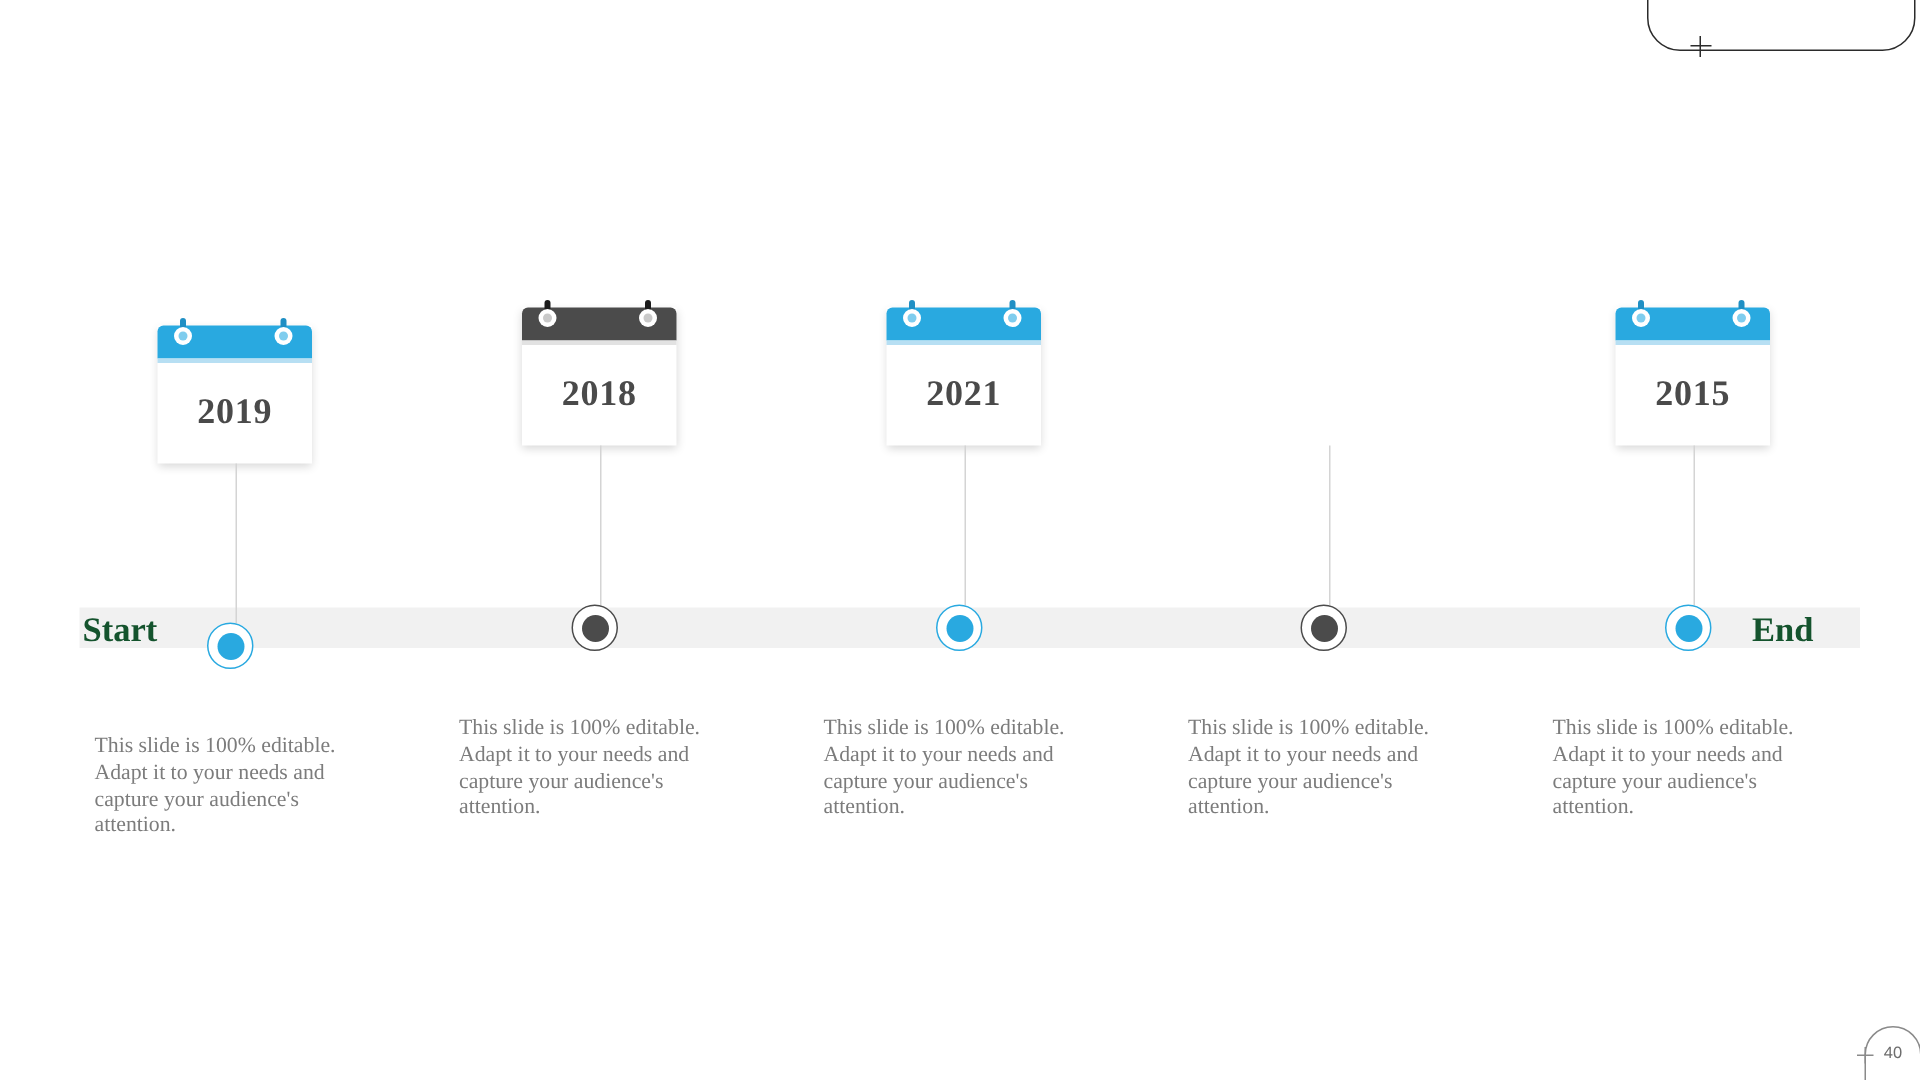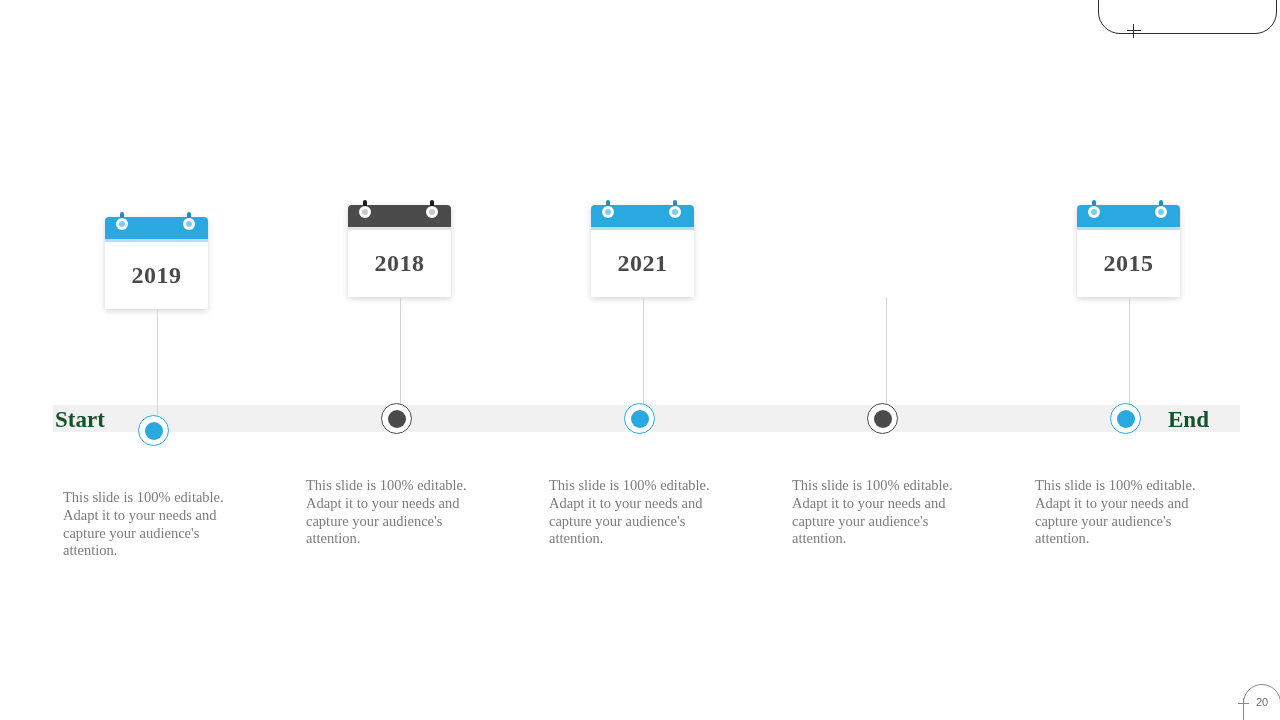--- a/index.html
+++ b/index.html
@@ -389,15 +389,15 @@
         <div class="marker blue">
           <div class="ring"></div>
           <div class="dot"></div>
         </div>
         <div class="desc">This slide is 100% editable. Adapt it to your needs and capture your audience's attention.</div>
       </div>
     </div>
 
   <div class="page-num-shape"></div>
   <div class="page-num-tick"></div>
-  <div class="page-num-text">20</div>
+  <div class="page-num-text">40</div>
 
 </div>
 
 </body></html>

